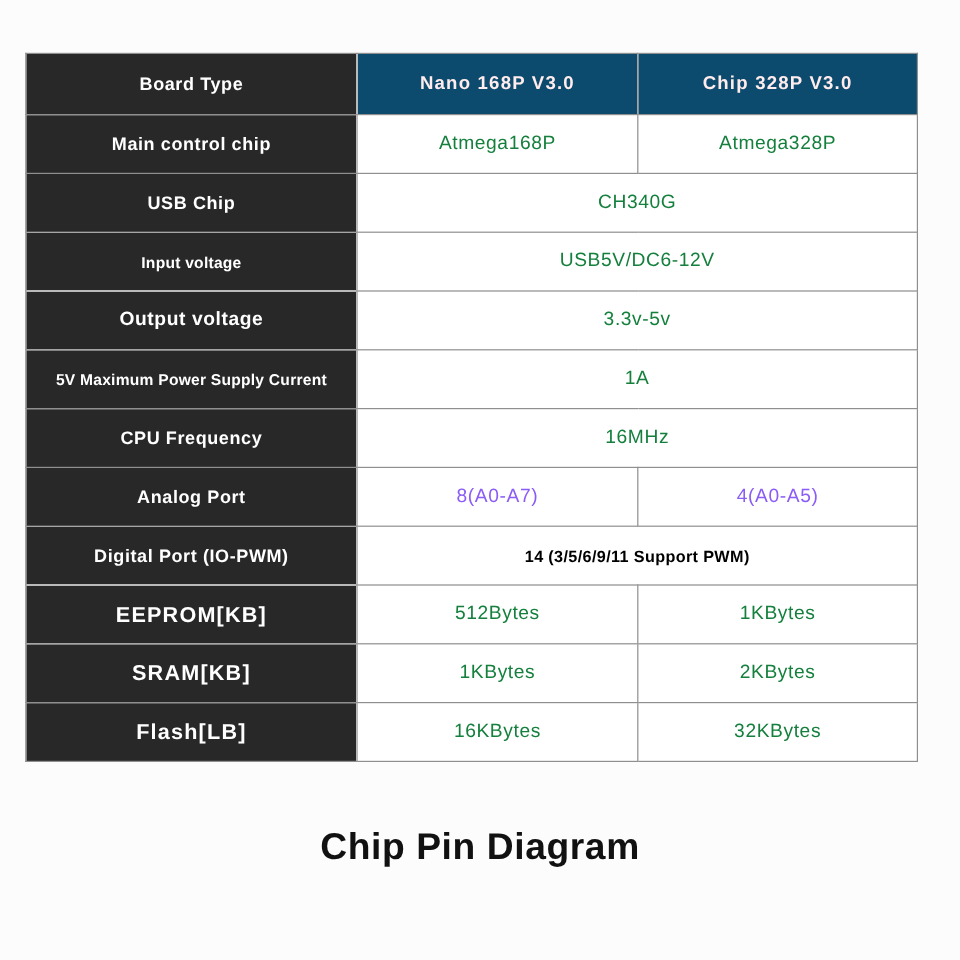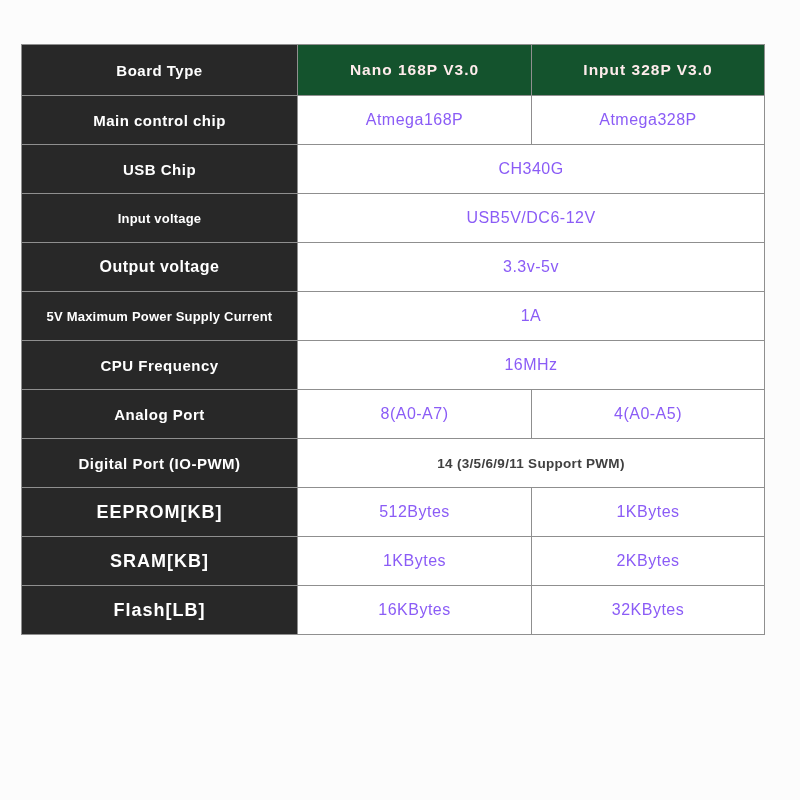--- a/index.html
+++ b/index.html
@@ -43,41 +43,41 @@
     font-size: 15px;
     letter-spacing: 0.5px;
     border-color: #8f8f8f;
   }
   .label-sm { font-size: 13px; letter-spacing: 0.2px; }
   .label-md2 { font-size: 16px; }
   .label-lg { font-size: 18px; letter-spacing: 1px; }
 
   
   .red-cell {
-    background: #14532d;
+    background: #0c4a6e;
     color: #ffecec;
     font-weight: 700;
     font-size: 15.5px;
     letter-spacing: 1px;
     border-bottom: 1px solid #8f8f8f;
     border-top: 1px solid #8f8f8f;
     border-right: 1px solid #8f8f8f;
   }
   .red-cell.red-mid { border-left: 1px solid #9c0d12; }
 
   
   .value-cell {
     background: #ffffff;
-    color: #8b5cf6;
+    color: #15803d;
     font-size: 16px;
     letter-spacing: 0.5px;
   }
   .value-red { color: #8b5cf6; }
   .value-navy {
-    color: #404040;
+    color: #000000;
     font-weight: 700;
     font-size: 13.5px;
     letter-spacing: 0.3px;
   }
 
   .footer {
     position: absolute;
     left: 0;
     top: 688px;
     width: 800px;
@@ -106,21 +106,21 @@
     <colgroup>
       <col style="width:276px">
       <col style="width:234px">
       <col style="width:233px">
     </colgroup>
 
     <tbody>
         <tr class="header-row">
       <th class="label-cell">Board Type</th>
       <th class="red-cell">Nano 168P V3.0</th>
-      <th class="red-cell red-mid">Input 328P V3.0</th>
+      <th class="red-cell red-mid">Chip 328P V3.0</th>
     </tr>
 
     <tr>
       <td class="label-cell">Main control chip</td>
       <td class="value-cell">Atmega168P</td>
       <td class="value-cell">Atmega328P</td>
     </tr>
 
     <tr>
       <td class="label-cell">USB Chip</td>
@@ -172,15 +172,16 @@
 
     <tr>
       <td class="label-cell label-lg">Flash[LB]</td>
       <td class="value-cell">16KBytes</td>
       <td class="value-cell">32KBytes</td>
     </tr>
   </tbody>
     </table>
 
   <div class="footer">
+    <div class="footer-title">Chip Pin Diagram</div>
   </div>
 
 </div>
 
 </body></html>

